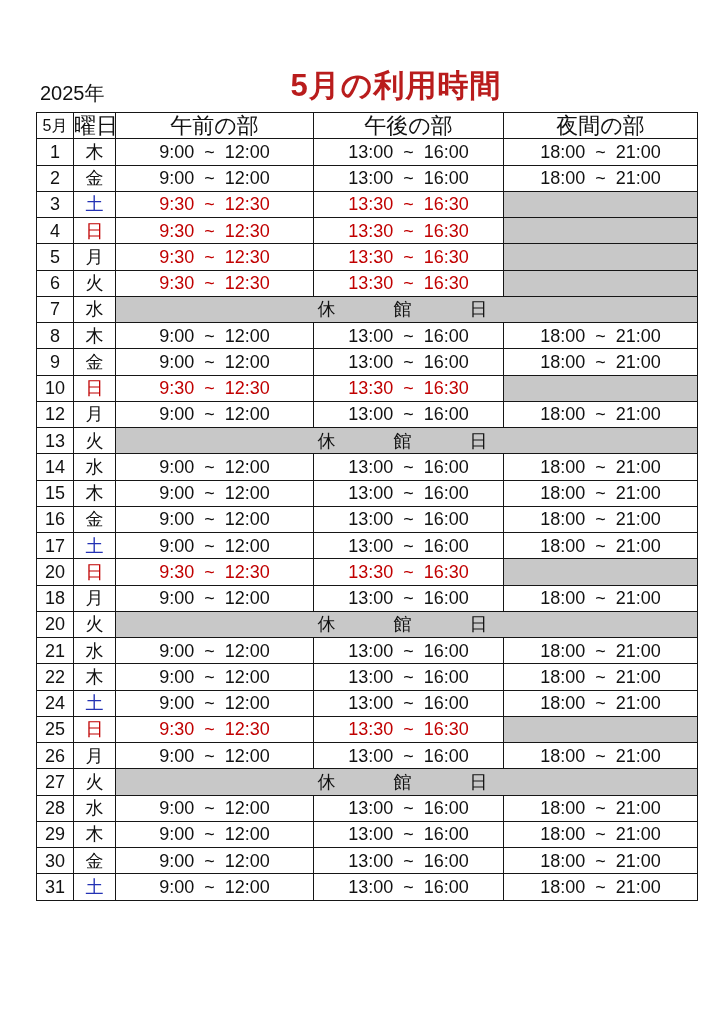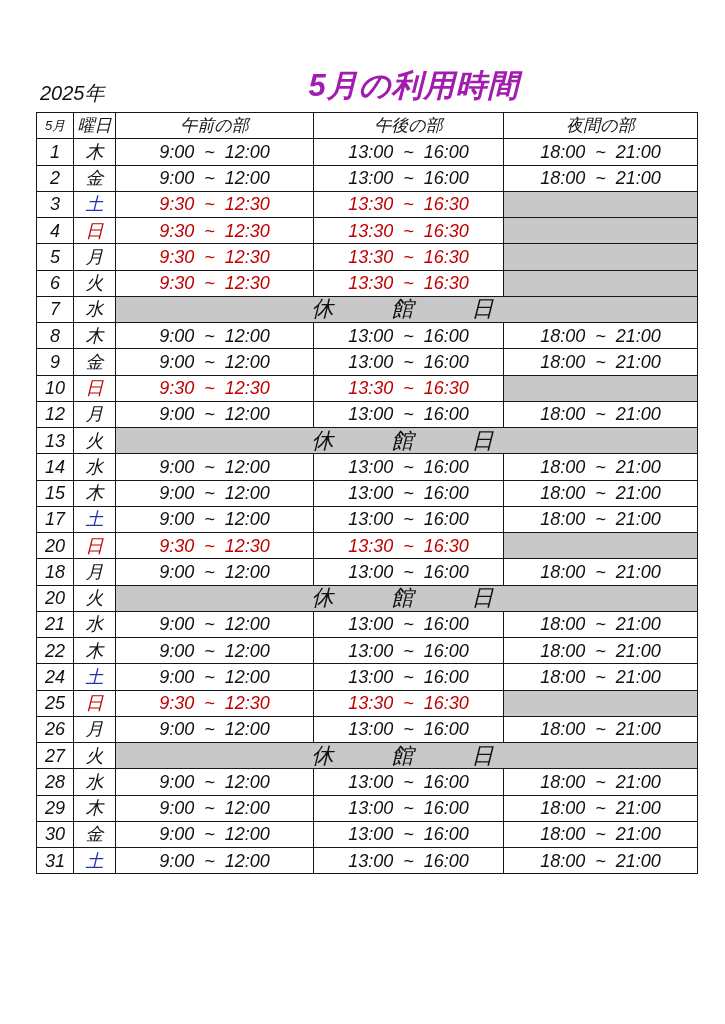--- a/index.html
+++ b/index.html
@@ -4,41 +4,40 @@
 <style>
   html, body { margin: 0; padding: 0; background: #ffffff; }
   .page {
     position: relative;
     width: 714px;
     height: 1024px;
     background: #ffffff;
     font-family: "Liberation Sans", sans-serif;
     color: #111111;
     overflow: hidden;
-    font-style: italic;
   }
   .year-label {
     position: absolute;
     left: 40px;
     top: 83px;
     font-size: 20px;
     line-height: 1;
     color: #111111;
   }
   .page-title {
     position: absolute;
-    left: 414px;
+    left: 396px;
     top: 70px;
     transform: translateX(-50%);
     font-size: 31px;
     line-height: 1;
     font-weight: 600;
     letter-spacing: 1px;
     white-space: nowrap;
-    color: #a21caf;
+    color: #b91c1c;
   }
   table.schedule {
     position: absolute;
     left: 36px;
     top: 112px;
     width: 661px;
     border-collapse: collapse;
     table-layout: fixed;
   }
   table.schedule tr { height: 26.25px; }
@@ -46,37 +45,37 @@
     border: 1.5px solid #161616;
     padding: 0;
     margin: 0;
     text-align: center;
     vertical-align: middle;
     white-space: nowrap;
     overflow: hidden;
     font-weight: normal;
     line-height: 1;
   }
-  th.h-month { font-size: 13px; }
-  th.h-wd, th.h-session { font-size: 17px; }
+  th.h-month { font-size: 16px; }
+  th.h-wd, th.h-session { font-size: 22px; }
   td.c-day { font-size: 18px; }
   td.c-wd { font-size: 18px; }
   td.c-time { font-size: 18px; word-spacing: 5px; }
   .t-red { color: var(--red, #c00000); }
   .wd-red { color: var(--red, #c00000); }
   .wd-blue { color: var(--blue, #2332b4); }
   .cell-gray { background: var(--gray, #c8c8c8); }
   td.closed-cell {
     background: var(--gray, #c8c8c8);
     font-size: 18px;
   }
   .closed-label {
     letter-spacing: 58px;
     margin-right: -50px;
-    font-size: 22px;
+    font-size: 18px;
     text-align: right;
   }
 </style>
 </head>
 <body>
 
 <div class="page">
   <div class="year-label">2025年</div>
   <div class="page-title">5月の利用時間</div>
 
@@ -188,20 +187,27 @@
       <td class="c-time">18:00 ~ 21:00</td>
     </tr>
         <tr>
       <td class="c-day">15</td>
       <td class="c-wd">木</td>
       <td class="c-time">9:00 ~ 12:00</td>
       <td class="c-time">13:00 ~ 16:00</td>
       <td class="c-time">18:00 ~ 21:00</td>
     </tr>
         <tr>
+      <td class="c-day">16</td>
+      <td class="c-wd">金</td>
+      <td class="c-time">9:00 ~ 12:00</td>
+      <td class="c-time">13:00 ~ 16:00</td>
+      <td class="c-time">18:00 ~ 21:00</td>
+    </tr>
+        <tr>
       <td class="c-day">17</td>
       <td class="c-wd wd-blue">土</td>
       <td class="c-time">9:00 ~ 12:00</td>
       <td class="c-time">13:00 ~ 16:00</td>
       <td class="c-time">18:00 ~ 21:00</td>
     </tr>
         <tr>
       <td class="c-day">20</td>
       <td class="c-wd wd-red">日</td>
       <td class="c-time t-red">9:30 ~ 12:30</td>

